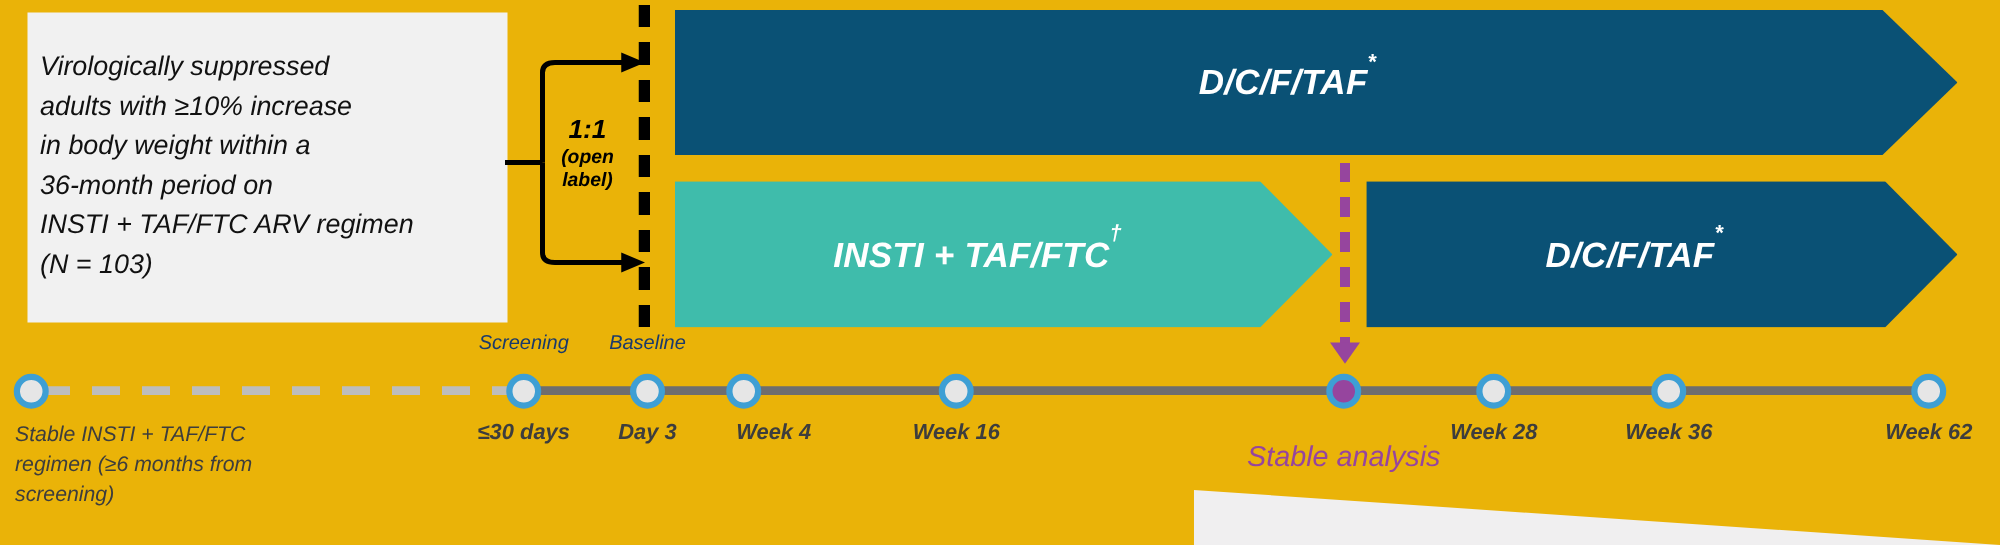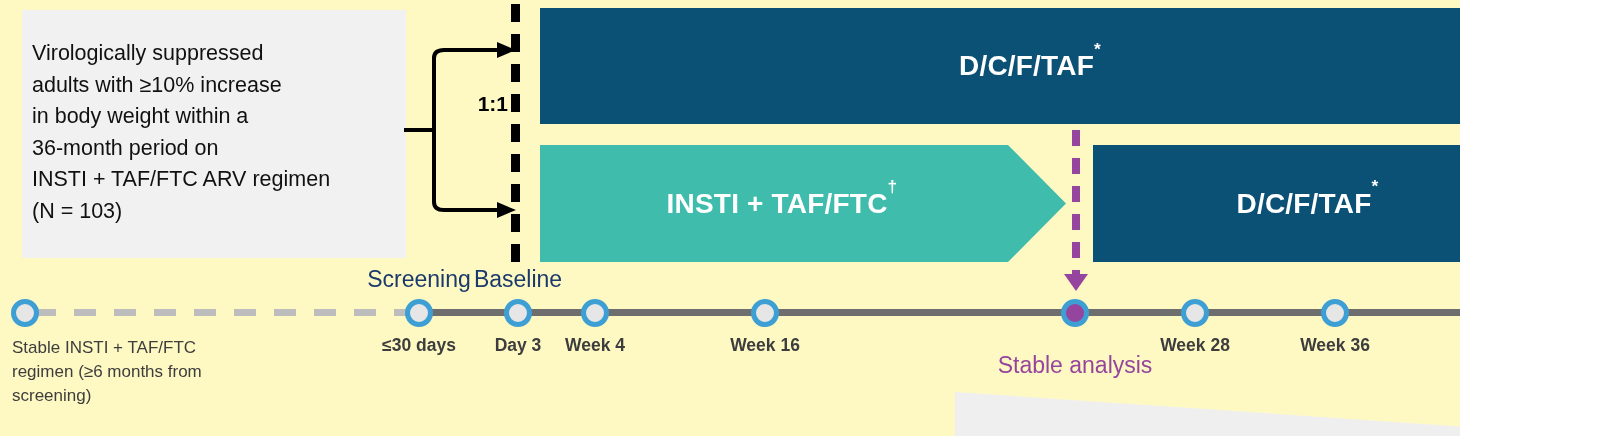--- a/index.html
+++ b/index.html
@@ -7,24 +7,25 @@
     margin: 0;
     padding: 0;
     background: #ffffff;
   }
   body {
     font-family: "Liberation Sans", sans-serif;
     -webkit-font-smoothing: antialiased;
   }
   #canvas {
     position: relative;
-    width: 1460px;
+    width: 1600px;
     height: 436px;
-    background: #fef9c3;
+    background: #eab308;
     overflow: hidden;
+    font-style: italic;
   }
 
   
   #population-box {
     position: absolute;
     left: 22px;
     top: 10px;
     width: 384px;
     height: 248px;
     background: #f1f1f1;
@@ -47,21 +48,21 @@
     left: 404px;
     top: 30px;
     width: 120px;
     height: 200px;
   }
   #ratio-label {
     position: absolute;
     left: 432px;
     top: 92px;
     width: 76px;
-    text-align: right;
+    text-align: center;
     font-size: 21px;
     font-weight: bold;
     color: #000000;
     line-height: 23px;
   }
   #ratio-sub {
     position: absolute;
     left: 428px;
     top: 116px;
     width: 84px;
@@ -201,21 +202,21 @@
     box-sizing: border-box;
     top: 299px;
   }
   .tl-node.highlight {
     background: #96459e;
   }
 
   .tl-toplabel {
     position: absolute;
     top: 266px;
-    font-size: 23px;
+    font-size: 16px;
     color: #1b3a6b;
     transform: translateX(-50%);
     white-space: nowrap;
   }
   .tl-botlabel {
     position: absolute;
     top: 335px;
     font-size: 17.5px;
     font-weight: bold;
     color: #3d3d3d;
@@ -277,20 +278,22 @@
 (N = 103)</div>
 
   <svg id="randomization-bracket" viewBox="0 0 120 200" xmlns="http://www.w3.org/2000/svg">
     <path d="M 0,100 L 30,100" stroke="#000" stroke-width="4" fill="none"></path>
     <path d="M 30,100 L 30,28 Q 30,20 40,20 L 95,20" stroke="#000" stroke-width="4" fill="none"></path>
     <path d="M 30,100 L 30,172 Q 30,180 40,180 L 95,180" stroke="#000" stroke-width="4" fill="none"></path>
     <path d="M 93,12 L 112,20 L 93,28 Z" fill="#000"></path>
     <path d="M 93,172 L 112,180 L 93,188 Z" fill="#000"></path>
   </svg>
   <div id="ratio-label">1:1</div>
+  <div id="ratio-sub">(open
+label)</div>
 
   <div id="randomization-divider"></div>
 
   <div class="arm-bar" id="arm-dcftaf-top">
     <span class="arm-label"><span>D/C/F/TAF</span><sup>*</sup></span>
   </div>
 
   <div class="arm-bar" id="arm-insti">
     <span class="arm-label"><span>INSTI + TAF/FTC</span><sup>†</sup></span>
   </div>
@@ -309,21 +312,21 @@
 
   <div id="timeline-nodes">
       <div class="tl-node" style="left: 11px;"></div>
       <div class="tl-node" style="left: 405px;"></div>
       <div class="tl-toplabel" style="left: 419px;">Screening</div>
       <div class="tl-botlabel" style="left: 419px;"><span>≤30 days</span></div>
       <div class="tl-node" style="left: 504px;"></div>
       <div class="tl-toplabel" style="left: 518px;">Baseline</div>
       <div class="tl-botlabel" style="left: 518px;"><span>Day 3</span></div>
       <div class="tl-node" style="left: 581px;"></div>
-      <div class="tl-botlabel" style="left: 595px;"><span>Week 4</span></div>
+      <div class="tl-botlabel" style="left: 619px;"><span>Week 4</span></div>
       <div class="tl-node" style="left: 751px;"></div>
       <div class="tl-botlabel" style="left: 765px;"><span>Week 16</span></div>
       <div class="tl-node highlight" style="left: 1061px;"></div>
       <div class="tl-node" style="left: 1181px;"></div>
       <div class="tl-botlabel" style="left: 1195px;"><span>Week 28</span></div>
       <div class="tl-node" style="left: 1321px;"></div>
       <div class="tl-botlabel" style="left: 1335px;"><span>Week 36</span></div>
       <div class="tl-node" style="left: 1529px;"></div>
       <div class="tl-botlabel" style="left: 1543px;"><span>Week 62</span></div>
     </div>

